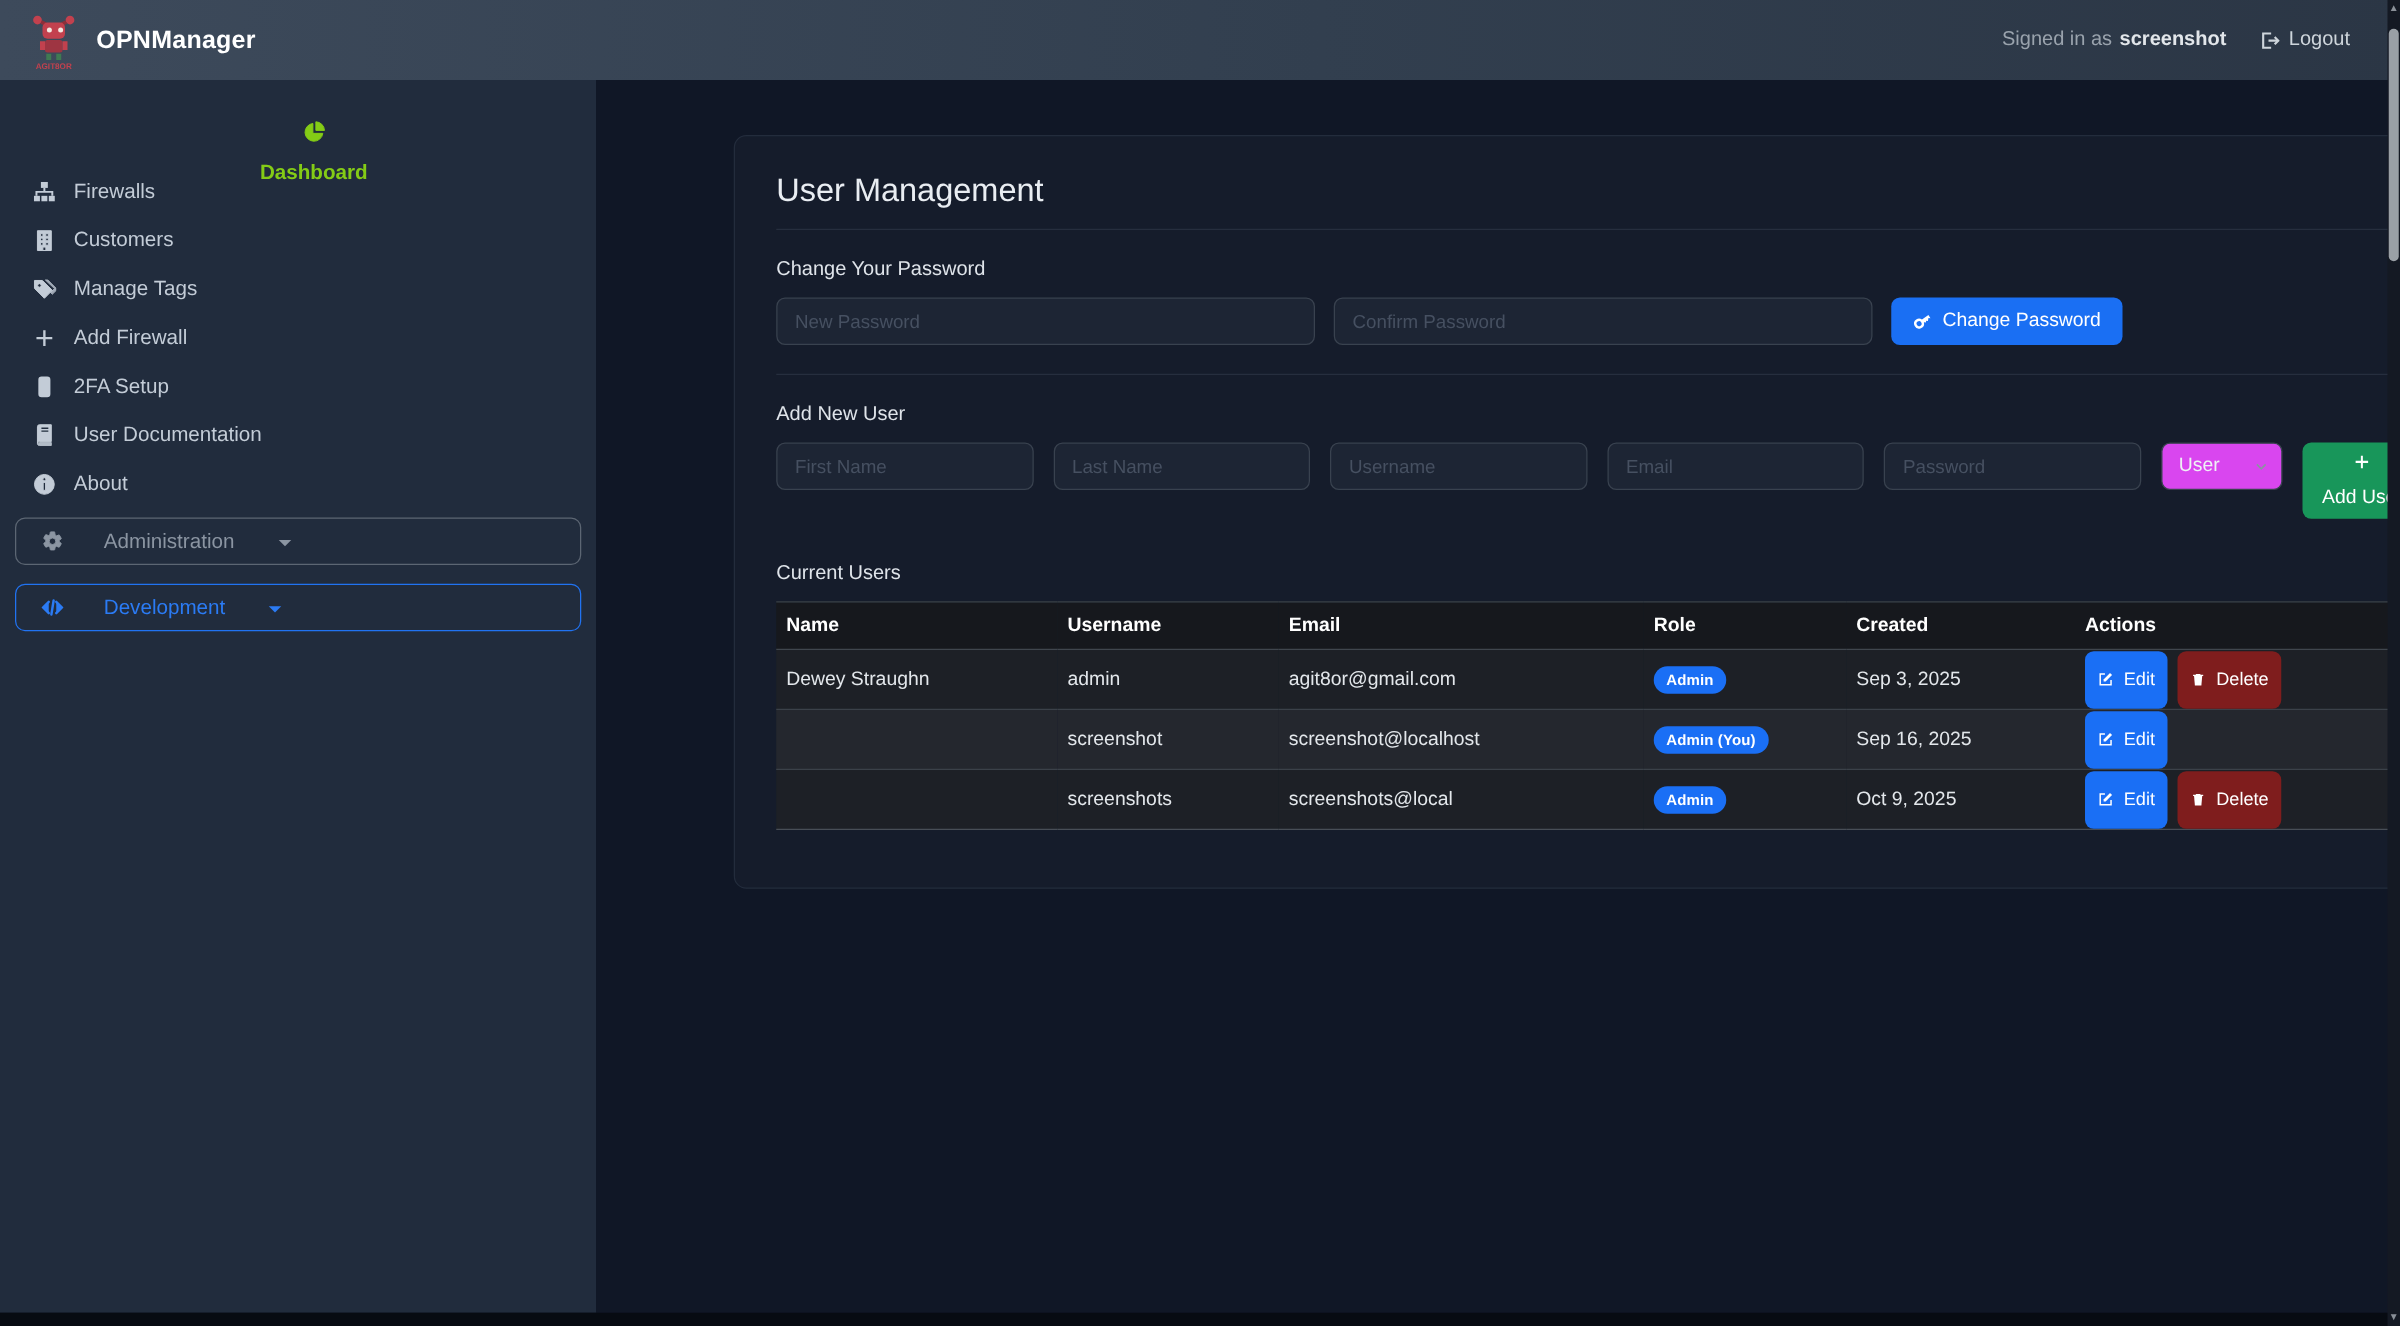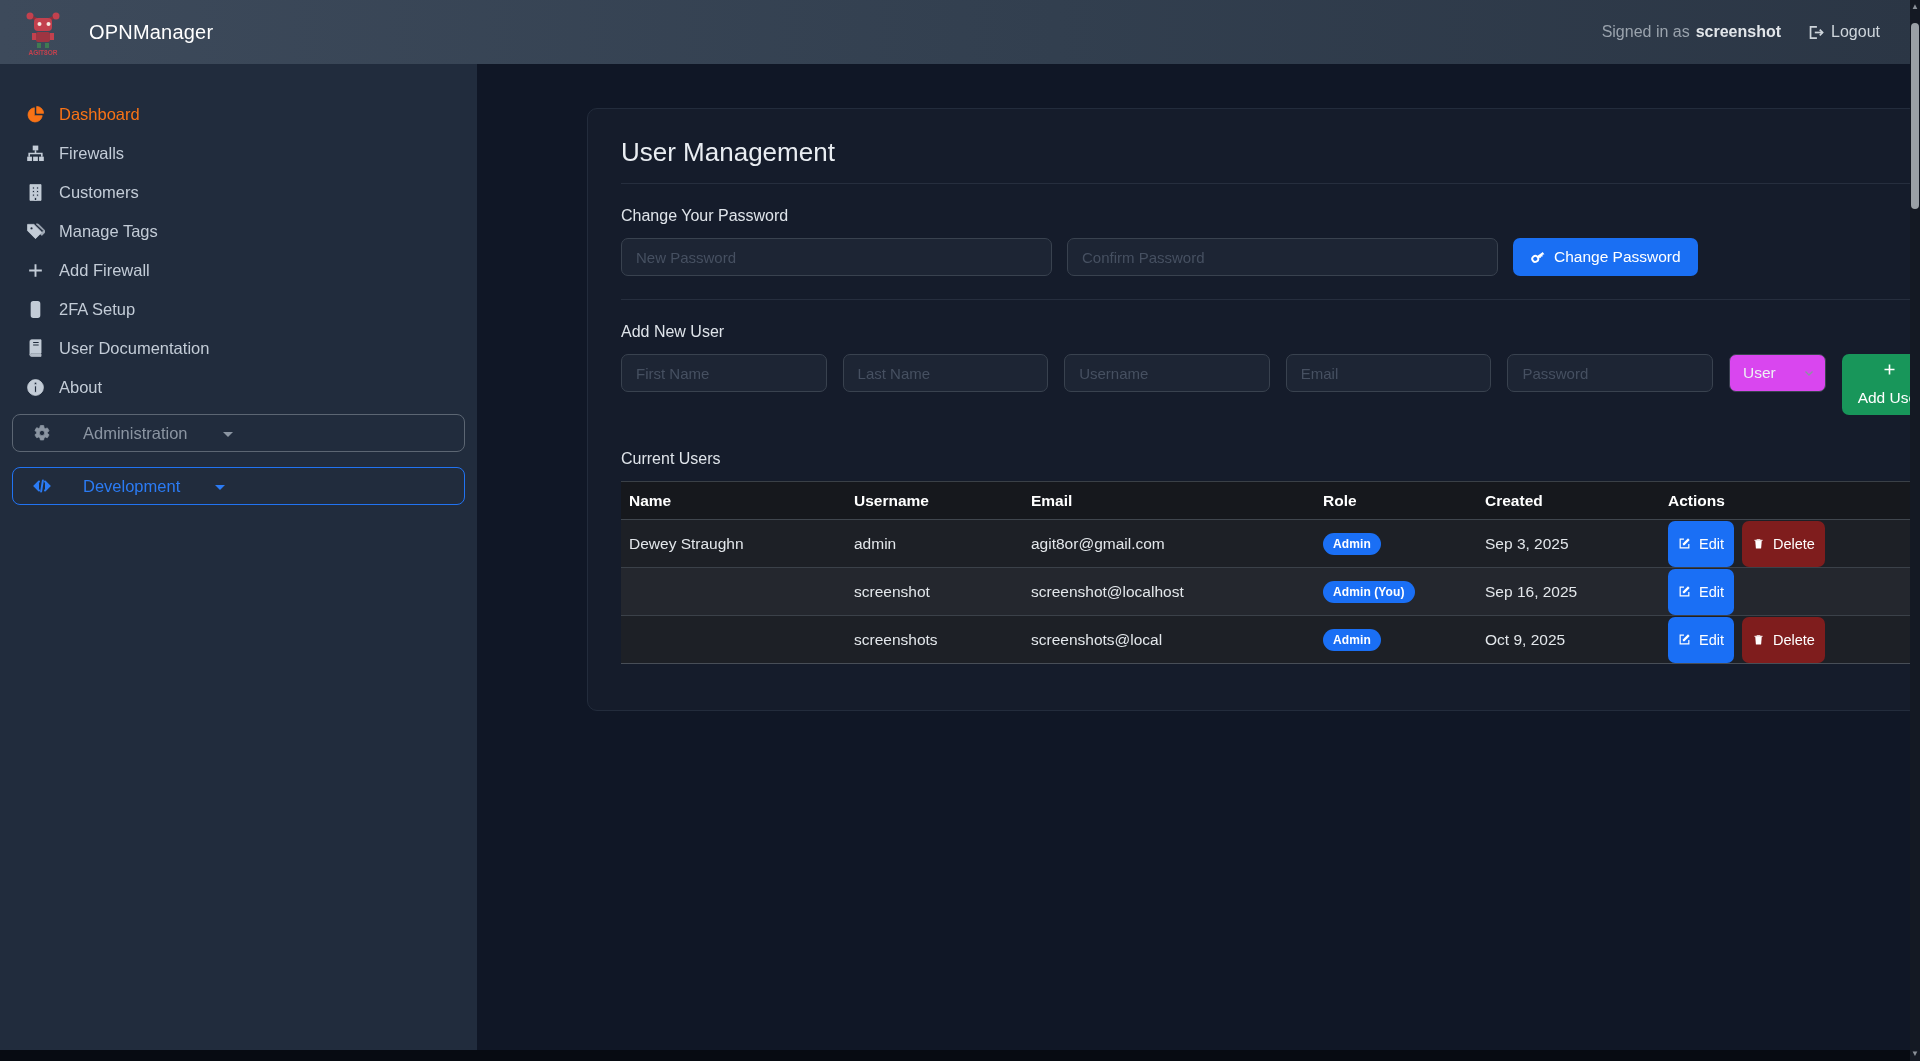--- a/index.html
+++ b/index.html
@@ -13,42 +13,42 @@
 
   
   .navbar {
     height:64px; width:100%;
     background:linear-gradient(90deg,#3d4a5b 0%,#323f4f 55%,#2b3645 100%);
     display:flex; align-items:center; justify-content:space-between;
     padding:0 40px 0 22px;
     position:relative; z-index:5;
   }
   .brand-group { display:flex; align-items:center; gap:13px; }
-  .brand { font-size:20px; font-weight:normal; color:#fff; letter-spacing:.2px;margin-left:12px; }
+  .brand { font-size:20px; font-weight:bold; color:#fff; letter-spacing:.2px; }
   .nav-right { display:flex; align-items:center; gap:26px; font-size:16px; }
   .signed-in { color:#9aa3ad; }
   .signed-in b { color:#e2e6ea; margin-left:6px; font-weight:bold; }
   .logout { display:flex; align-items:center; gap:7px; color:#ced5db; cursor:pointer; text-decoration:none; }
 
   
   .shell { display:flex; height:986px; }
   .sidebar {
     width:477px; background:#212c3d; height:100%;
     padding-top:31px; flex-shrink:0;
   }
   .main { flex:1; background:#101726; padding:44px 62px 0 110px; overflow:hidden; }
   .bottom-strip { height:11px; width:100%; background:#070b12; }
 
   
   .side-item {
     display:flex; align-items:center; height:39px;
     padding-left:25px; gap:13px; cursor:pointer;
     color:#c3ccd7; font-size:16.5px;
   }
-  .side-item.active { color:#f97316; font-weight:normal; }
+  .side-item.active { color:#84cc16; font-weight:bold;flex-direction:column; }
   .side-item .ic { width:21px; height:21px; display:flex; align-items:center; justify-content:center; flex-shrink:0; }
   .side-item .ic svg { width:19px; height:19px; fill:currentColor; stroke:currentColor; }
 
   .side-drop {
     display:flex; align-items:center; gap:31px;
     margin:7px 12px 0 12px; height:38px; padding-left:19px;
     border:1px solid #5c6673; border-radius:8px;
     color:#8b95a2; font-size:16.5px; cursor:pointer; background:transparent;
     width:calc(100% - 24px); text-align:left;
   }

